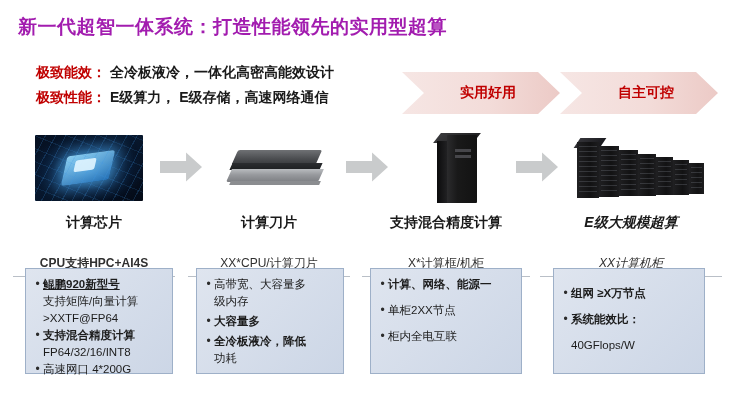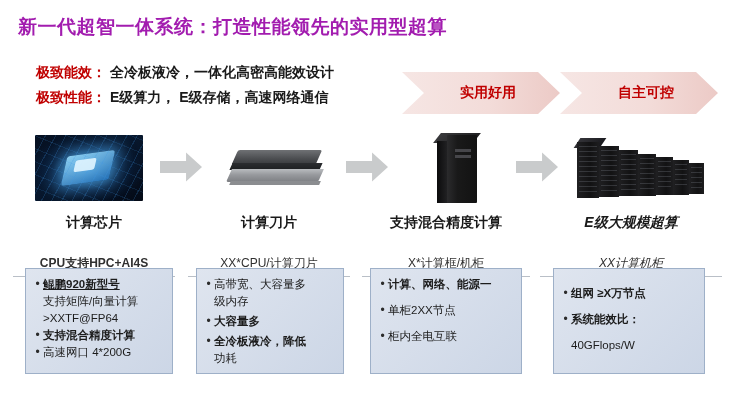--- a/index.html
+++ b/index.html
@@ -406,20 +406,24 @@
   </div>
   <div class="bullet-row">
     <span class="bullet-dot hidden"></span>
     <span class="bullet-text">&gt;XXTF@FP64</span>
   </div>
   <div class="bullet-row">
     <span class="bullet-dot">•</span>
     <span class="bullet-text b">支持混合精度计算</span>
   </div>
   <div class="bullet-row">
+    <span class="bullet-dot hidden"></span>
+    <span class="bullet-text">FP64/32/16/INT8</span>
+  </div>
+  <div class="bullet-row">
     <span class="bullet-dot">•</span>
     <span class="bullet-text">高速网口 4*200G</span>
   </div>
 </div>
 
 <div class="detail-box" style="left:196px; top:268px; width:148px; height:106px;">
   <div class="bullet-row">
     <span class="bullet-dot">•</span>
     <span class="bullet-text">高带宽、大容量多</span>
   </div>

